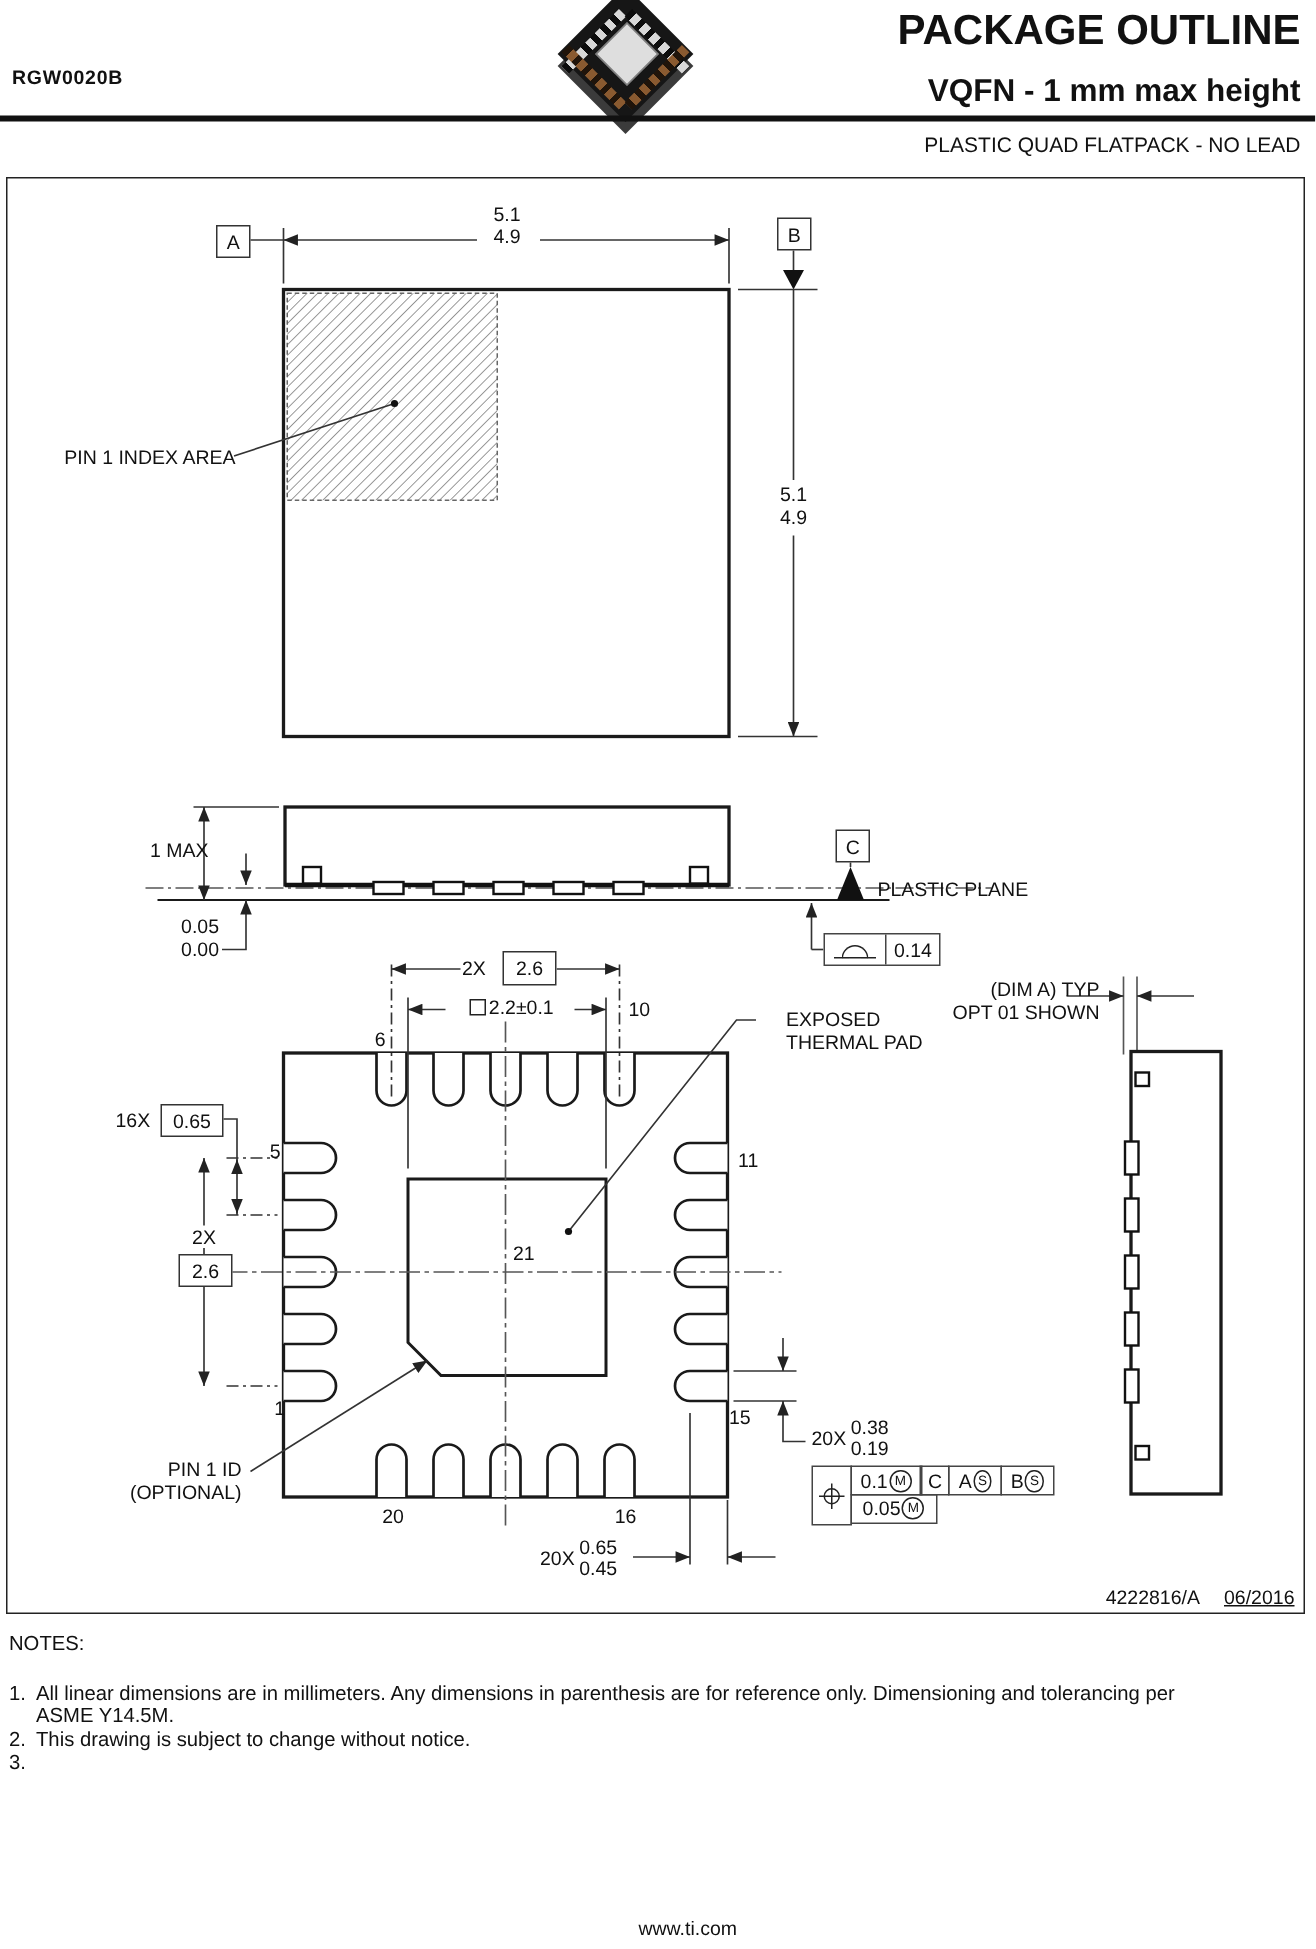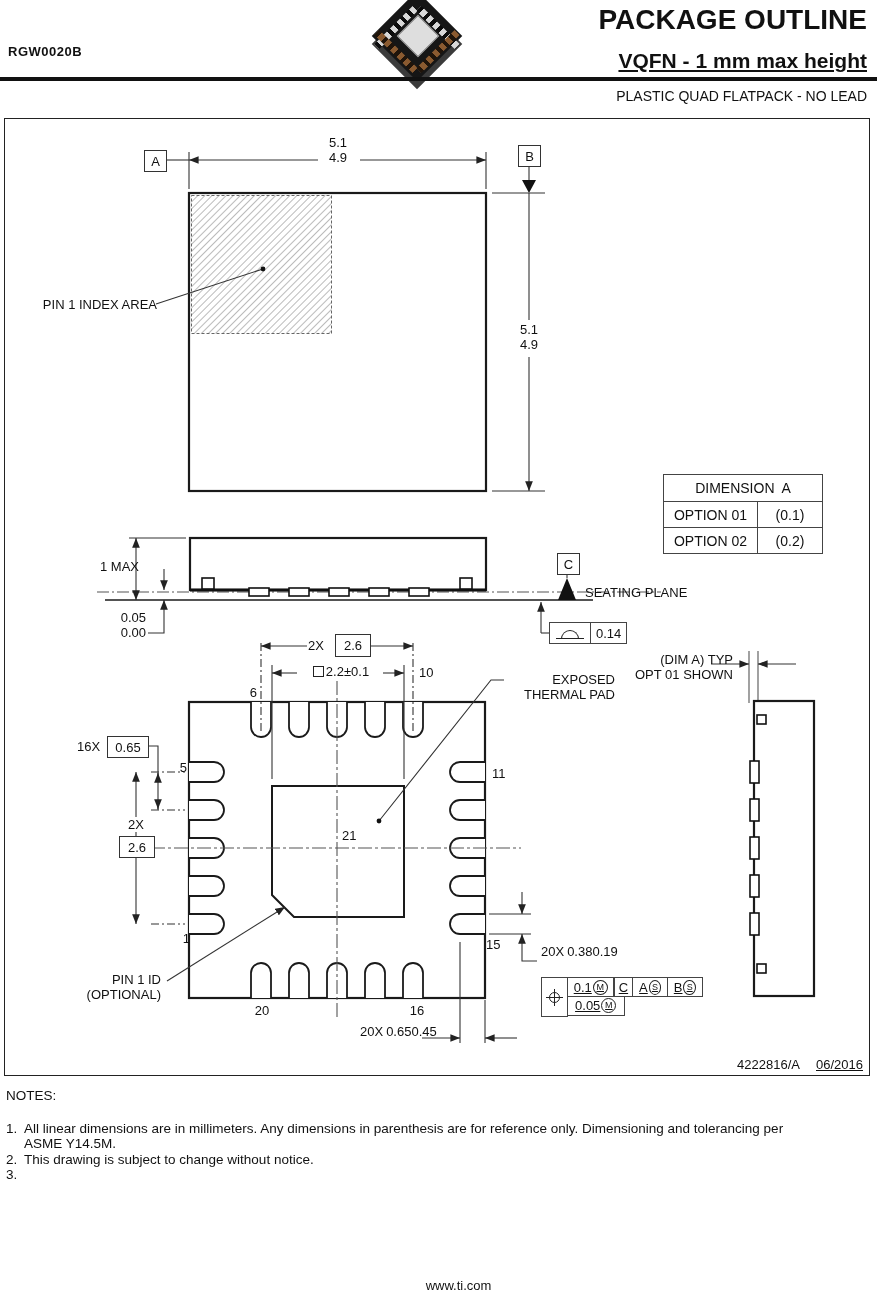--- a/index.html
+++ b/index.html
@@ -1,38 +1,38 @@
 <!DOCTYPE html>
 <html><head>
 <meta charset="utf-8">
 <style>
   html,body{margin:0;padding:0;background:#fff;}
   .page{position:relative;width:877px;height:1299px;background:#fff;overflow:hidden;
         font-family:"Liberation Sans", sans-serif;color:#111;}
   
   .hdr-part{position:absolute;left:8px;top:44px;font-size:26px;font-weight:bold;letter-spacing:.5px;}
   .hdr-title{position:absolute;right:10px;top:4px;font-size:28px;font-weight:bold;}
-  .hdr-sub{position:absolute;right:10px;top:49px;font-size:21px;font-weight:bold;text-decoration:underline;}
+  .hdr-sub{position:absolute;right:10px;top:49px;font-size:21px;font-weight:bold;}
   .hdr-rule{position:absolute;left:0;top:77px;width:877px;height:4px;background:#111;}
   .hdr-type{position:absolute;right:10px;top:88px;font-size:14px;}
   
   .chip{position:absolute;left:362px;top:0;width:110px;height:80px;}
   .chip div{position:absolute;}
   .chip-side{left:23px;top:12px;width:64px;height:64px;background:#3b3b3b;transform:rotate(45deg);}
   .chip-top{left:23px;top:4px;width:64px;height:64px;background:#161616;transform:rotate(45deg);}
   .pins{width:54px;height:7px;background:repeating-linear-gradient(90deg,#0c0c0c 0 4px,#d8d8d8 4px 9px);}
   .pins-tl{left:7px;top:24px;transform:rotate(-45deg);}
   .pins-tr{left:49px;top:24px;transform:rotate(45deg);}
   .pins-bl{left:7px;top:48px;transform:rotate(45deg);background:repeating-linear-gradient(90deg,#20140a 0 4px,#8a5a30 4px 9px);}
   .pins-br{left:49px;top:48px;transform:rotate(-45deg);background:repeating-linear-gradient(90deg,#20140a 0 4px,#8a5a30 4px 9px);}
   .chip-die{left:41px;top:21px;width:28px;height:28px;background:#dedede;border:1px solid #7d7d7d;transform:rotate(45deg);}
   
   .frame{position:absolute;left:4px;top:118px;width:866px;height:958px;border:1.6px solid #222;box-sizing:border-box;}
   .frame svg{position:absolute;left:0;top:0;}
-  .lbl{position:absolute;font-size:13px;line-height:15px;white-space:nowrap;text-align:right;}
+  .lbl{position:absolute;font-size:13px;line-height:15px;white-space:nowrap;}
   .tr{text-align:right;}
   .tc{text-align:center;}
   .bgw{background:#fff;}
   .datum{position:absolute;width:21px;height:20px;border:1.4px solid #333;background:#fff;
          display:flex;align-items:center;justify-content:center;font-size:13px;}
   .dbox{position:absolute;border:1.4px solid #333;background:#fff;font-size:13px;
         display:flex;align-items:center;justify-content:center;}
   .sqsym{display:inline-block;width:9px;height:9px;border:1.3px solid #222;margin-right:2px;vertical-align:-1px;}
   
   .flatf{position:absolute;display:flex;border:1.3px solid #444;background:#fff;height:22px;box-sizing:border-box;}
@@ -44,27 +44,27 @@
   .flat-val{border-left:1.3px solid #444;padding:0 5px;display:flex;align-items:center;font-size:13px;}
   
   .dim-table{position:absolute;border:1.4px solid #444;background:#fff;width:160px;box-sizing:border-box;font-size:14px;}
   .dt-title{height:26px;display:flex;align-items:center;justify-content:center;white-space:pre;border-bottom:1.4px solid #444;}
   .dt-row{display:flex;height:25px;}
   .dt-row + .dt-row{border-top:1.4px solid #444;}
   .dt-c1{width:93px;display:flex;align-items:center;justify-content:center;border-right:1.4px solid #444;}
   .dt-c2{flex:1;display:flex;align-items:center;justify-content:center;}
   
   .limits{display:flex;align-items:center;gap:3px;position:absolute;font-size:13px;line-height:14px;}
-  .limcol{display:flex;flex-direction:row;}
+  .limcol{display:flex;flex-direction:column;}
   
   .fcf{position:absolute;display:flex;background:#fff;font-size:13px;}
   .fcf-pos{width:27px;height:40px;border:1.3px solid #444;box-sizing:border-box;
            display:flex;align-items:center;justify-content:center;}
   .fcf-cell{height:20px;border:1.3px solid #444;box-sizing:border-box;margin-left:-1.3px;
-            display:flex;align-items:center;justify-content:center;padding:0 6px;text-decoration:underline;}
+            display:flex;align-items:center;justify-content:center;padding:0 6px;}
   .fcf-row2{margin-top:-1.3px;}
   .circ{display:inline-flex;width:13px;height:13px;border:1.1px solid #222;border-radius:50%;
         align-items:center;justify-content:center;font-size:9px;line-height:9px;margin-left:1px;}
   .pos-sym{position:relative;width:17px;height:17px;display:inline-block;}
   .pos-sym .ps-c{position:absolute;left:3px;top:3px;width:11px;height:11px;border:1.3px solid #222;border-radius:50%;box-sizing:border-box;}
   .pos-sym .ps-h{position:absolute;left:0;top:8px;width:17px;border-top:1.2px solid #222;}
   .pos-sym .ps-v{position:absolute;left:8px;top:0;height:17px;border-left:1.2px solid #222;}
   .docid{position:absolute;right:6px;top:938px;font-size:13px;}
   .docid span + span{margin-left:16px;text-decoration:underline;}
   
@@ -252,42 +252,31 @@
     <div class="lbl tr" style="left:24px;top:178px;width:128px;">PIN 1 INDEX AREA</div>
 
     <div class="lbl tr" style="left:80px;top:440px;width:54px;">1 MAX</div>
     <div class="lbl tr" style="left:105px;top:491px;width:36px;">
       <div>0.05</div>
       <div>0.00</div>
     </div>
     <div class="datum" style="left:552px;top:434px;">
         <span>C</span>
       </div>
-    <div class="lbl" style="left:580px;top:466px;">SEATING PLANE</div>
+    <div class="lbl" style="left:580px;top:466px;">PLASTIC PLANE</div>
     <div class="flatf" style="left:544px;top:503px;">
       <div class="flat-sym">
         <div class="dome-wrap">
             <div class="dome"></div>
             <div class="dome-base"></div>
           </div>
       </div>
       <div class="flat-val">0.14</div>
     </div>
 
-    <div class="dim-table" style="left:658px;top:355px;">
-      <div class="dt-title">DIMENSION  A</div>
-      <div class="dt-row">
-        <div class="dt-c1">OPTION 01</div>
-        <div class="dt-c2">(0.1)</div>
-      </div>
-      <div class="dt-row">
-        <div class="dt-c1">OPTION 02</div>
-        <div class="dt-c2">(0.2)</div>
-      </div>
-    </div>
 
     <div class="lbl bgw" style="left:303px;top:519px;">2X</div>
     <div class="dbox" style="left:330px;top:515px;width:34px;height:21px;">
         <span>2.6</span>
       </div>
     <div class="lbl tc bgw" style="left:294px;top:545px;width:84px;"><span class="sqsym"></span><span>2.2±0.1</span></div>
     <div class="lbl" style="left:519px;top:553px;">
       <div>EXPOSED</div>
       <div>THERMAL PAD</div>
     </div>

